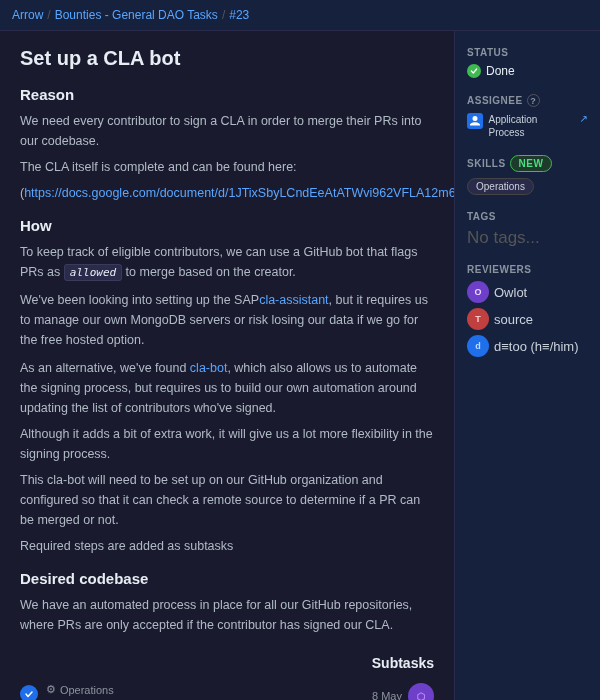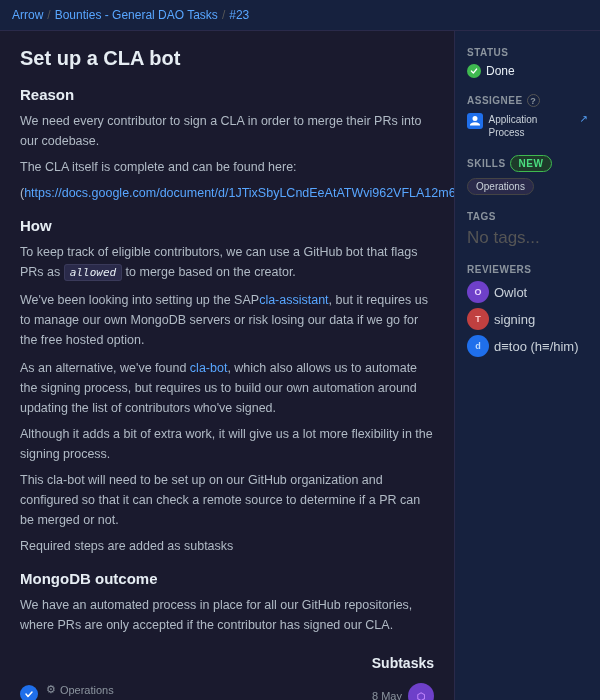--- a/index.html
+++ b/index.html
@@ -321,21 +321,21 @@
     <p class="body-text">
       Although it adds a bit of extra work, it will give us a lot more flexibility in the signing process.
     </p>
     <p class="body-text">
       This cla-bot will need to be set up on our GitHub organization and configured so that it can check a remote source to determine if a PR can be merged or not.
     </p>
     <p class="body-text">
       Required steps are added as subtasks
     </p>
 
-    <h2 class="section-heading">MongoDB outcome</h2>
+    <h2 class="section-heading">Desired codebase</h2>
     <p class="body-text">
       We have an automated process in place for all our GitHub repositories, where PRs are only accepted if the contributor has signed our CLA.
     </p>
 
     <div class="subtasks-section">
       <div class="subtasks-title">Subtasks</div>
 
       <div class="subtask-item">
         <div class="check-circle">
           <svg viewBox="0 0 10 10" fill="none">
@@ -404,21 +404,21 @@
     </div>
 
     <div class="sidebar-section">
       <div class="sidebar-label">REVIEWERS</div>
       <div class="reviewer-row">
         <div class="rev-avatar" style="background:#6e40c9; color:#e9d5ff;">O</div>
         <span class="rev-name">Owlot</span>
       </div>
       <div class="reviewer-row">
         <div class="rev-avatar" style="background:#c04040; color:#fecaca;">T</div>
-        <span class="rev-name">signing</span>
+        <span class="rev-name">source</span>
       </div>
       <div class="reviewer-row">
         <div class="rev-avatar" style="background:#1f6feb; color:#bfdbfe;">d</div>
         <span class="rev-name">d≡too (h≡/him)</span>
       </div>
     </div>
 
   </div>
 </div>
 

